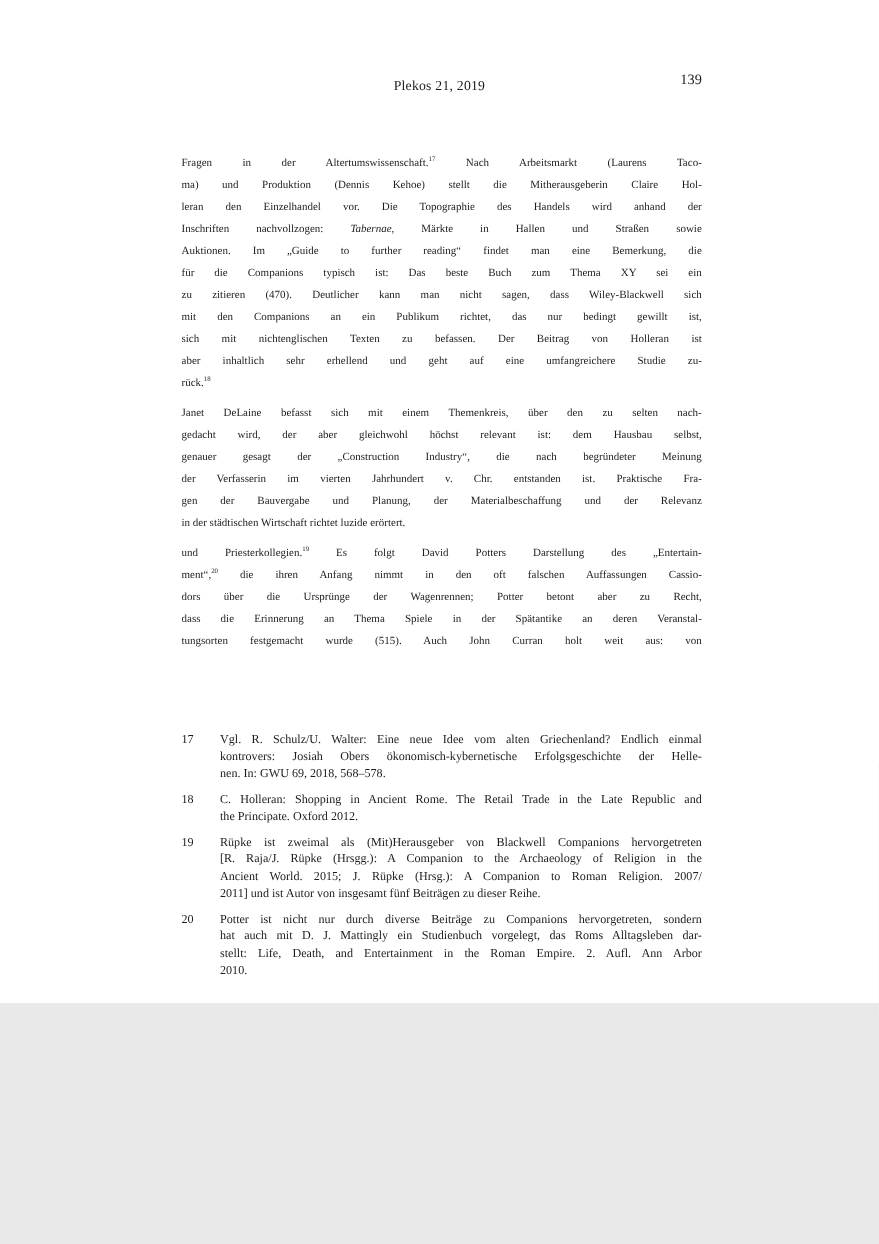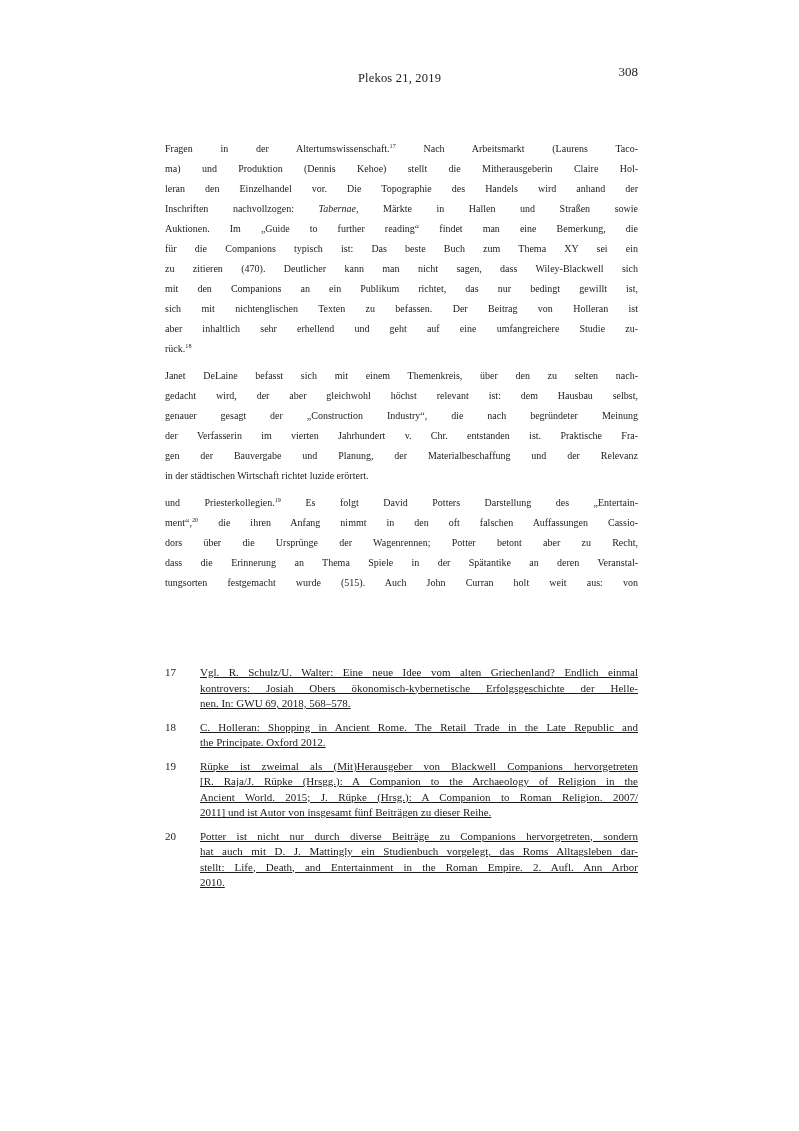--- a/index.html
+++ b/index.html
@@ -3,21 +3,21 @@
 <meta charset="utf-8">
 <style>
   html, body {
     margin: 0;
     padding: 0;
     background: #e9e9e9;
   }
   .page {
     position: relative;
     width: 799px;
-    height: 1131px;
+    height: 912px;
     margin: 0 auto;
     background: #ffffff;
     font-family: "Liberation Serif", serif;
     color: #1c1c1c;
     overflow: hidden;
   }
   .running-head {
     position: absolute;
     top: 71px;
     left: 0;
@@ -72,29 +72,28 @@
     display: flex;
     margin-bottom: 8px;
   }
   .fn-num {
     flex: 0 0 35px;
     width: 35px;
   }
   .fn-text {
     flex: 1;
     min-width: 0;
-    text-decoration: underline;
   }
 </style>
 </head>
 <body>
 
 <div class="page">
   <div class="running-head">Plekos 21, 2019</div>
-  <div class="page-number">308</div>
+  <div class="page-number">139</div>
   <div class="body-block" id="body-block">
       <div class="paragraph">
         <div class="line">Fragen in der Altertumswissenschaft.<sup>17</sup> Nach Arbeitsmarkt (Laurens Taco-</div>
         <div class="line">ma) und Produktion (Dennis Kehoe) stellt die Mitherausgeberin Claire Hol-</div>
         <div class="line">leran den Einzelhandel vor. Die Topographie des Handels wird anhand der</div>
         <div class="line">Inschriften nachvollzogen: <i>Tabernae</i>, Märkte in Hallen und Straßen sowie</div>
         <div class="line">Auktionen. Im „Guide to further reading“ findet man eine Bemerkung, die</div>
         <div class="line">für die Companions typisch ist: Das beste Buch zum Thema XY sei ein</div>
         <div class="line">zu zitieren (470). Deutlicher kann man nicht sagen, dass Wiley-Blackwell sich</div>
         <div class="line">mit den Companions an ein Publikum richtet, das nur bedingt gewillt ist,</div>

